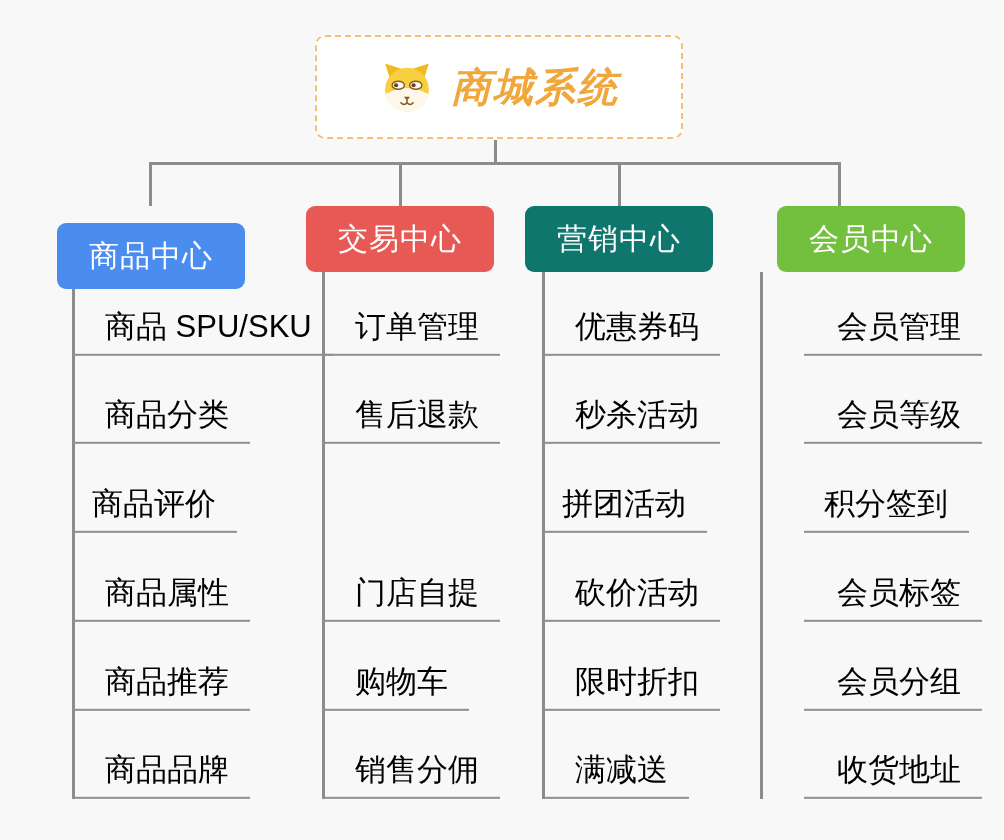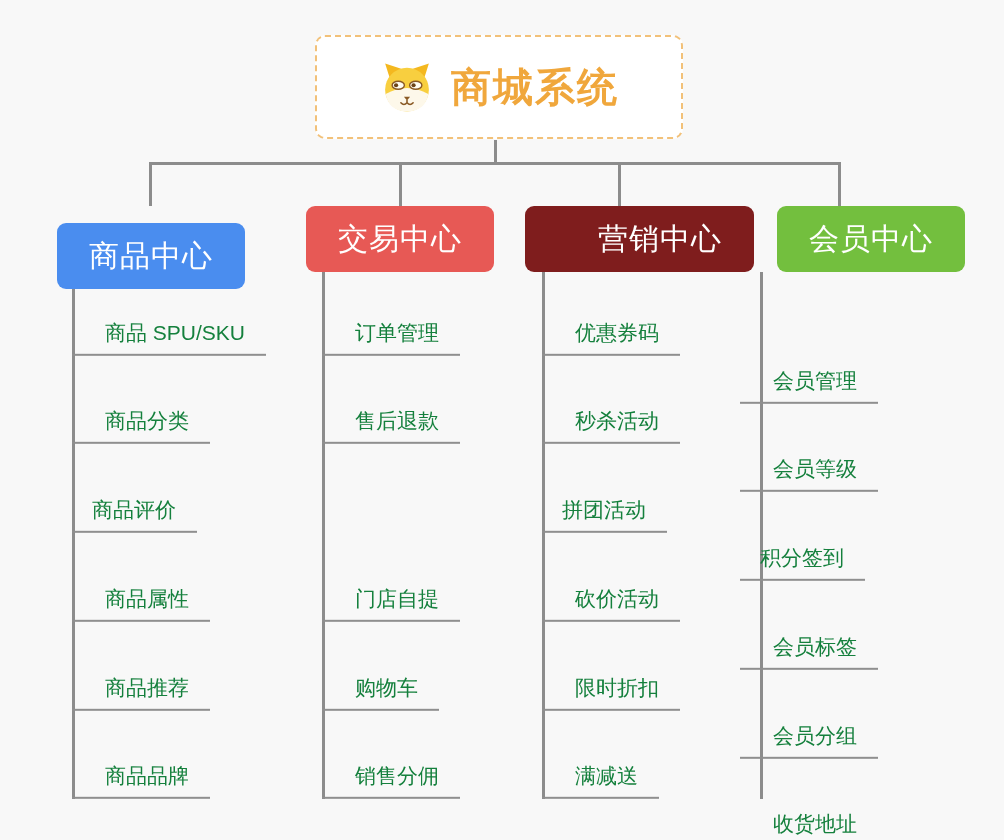--- a/index.html
+++ b/index.html
@@ -19,21 +19,21 @@
   .line.v{width:3px;}
   .line.h{height:3px;}
 
   
   .root{
     position:absolute;left:315px;top:35px;width:368px;height:104px;
     background:#ffffff;
     border:2px dashed #f2c179;
     border-radius:10px;
     box-sizing:border-box;
-    display:flex;align-items:center;justify-content:center;gap:16px;
+    display:flex;align-items:center;justify-content:center;gap:16px;font-style:italic;
   }
   .root-title{
     font-size:40px;font-weight:700;color:#f0a73c;letter-spacing:2px;
   }
   .dog{width:56px;height:56px;display:block;}
 
   
   .branch{
     position:absolute;top:206px;width:188px;height:66px;
     border-radius:9px;
@@ -43,28 +43,28 @@
   .b0{left:57px;margin-top:17px;}
   .b1{left:306px;}
   .b2{left:525px;}
   .b3{left:745px;}
 
   
   .item{
     position:absolute;
     transform:translateY(-100%);
     white-space:nowrap;
-    font-size:21px;line-height:1.2;color:#15803d;
+    font-size:31px;line-height:1.2;color:#000000;
     padding:0 21px 9px 33px;
     border-bottom:2px solid #8f8f8f;
   }
   .c0{left:72px;}
   .c1{left:322px;}
   .c2{left:542px;}
-  .c3{left:740px;margin-top:48px;}
+  .c3{left:804px;}
   .r0{top:356px;}
   .r1{top:444px;}
   .r2{top:533px;padding-left:20px;}
   .r3{top:622px;}
   .r4{top:711px;}
   .r5{top:799px;}
 </style>
 </head>
 <body>
 
@@ -105,21 +105,21 @@
     </svg>
     <span class="root-title">商城系统</span>
   </div>
 
   <div class="branch b0" style="background-color: rgb(74, 141, 239);">
     <span>商品中心</span>
   </div>
   <div class="branch b1" style="background-color: rgb(231, 89, 85);">
     <span>交易中心</span>
   </div>
-  <div class="branch b2" style="background-color: #7f1d1d; padding-left: 41px;">
+  <div class="branch b2" style="background-color: #0f766e;">
     <span>营销中心</span>
   </div>
   <div class="branch b3" style="background-color: rgb(115, 191, 62); margin-left: 32px;">
     <span>会员中心</span>
   </div>
 
   <div class="item c0 r0">商品 SPU/SKU</div>
   <div class="item c0 r1">商品分类</div>
   <div class="item c0 r2">商品评价</div>
   <div class="item c0 r3">商品属性</div>

